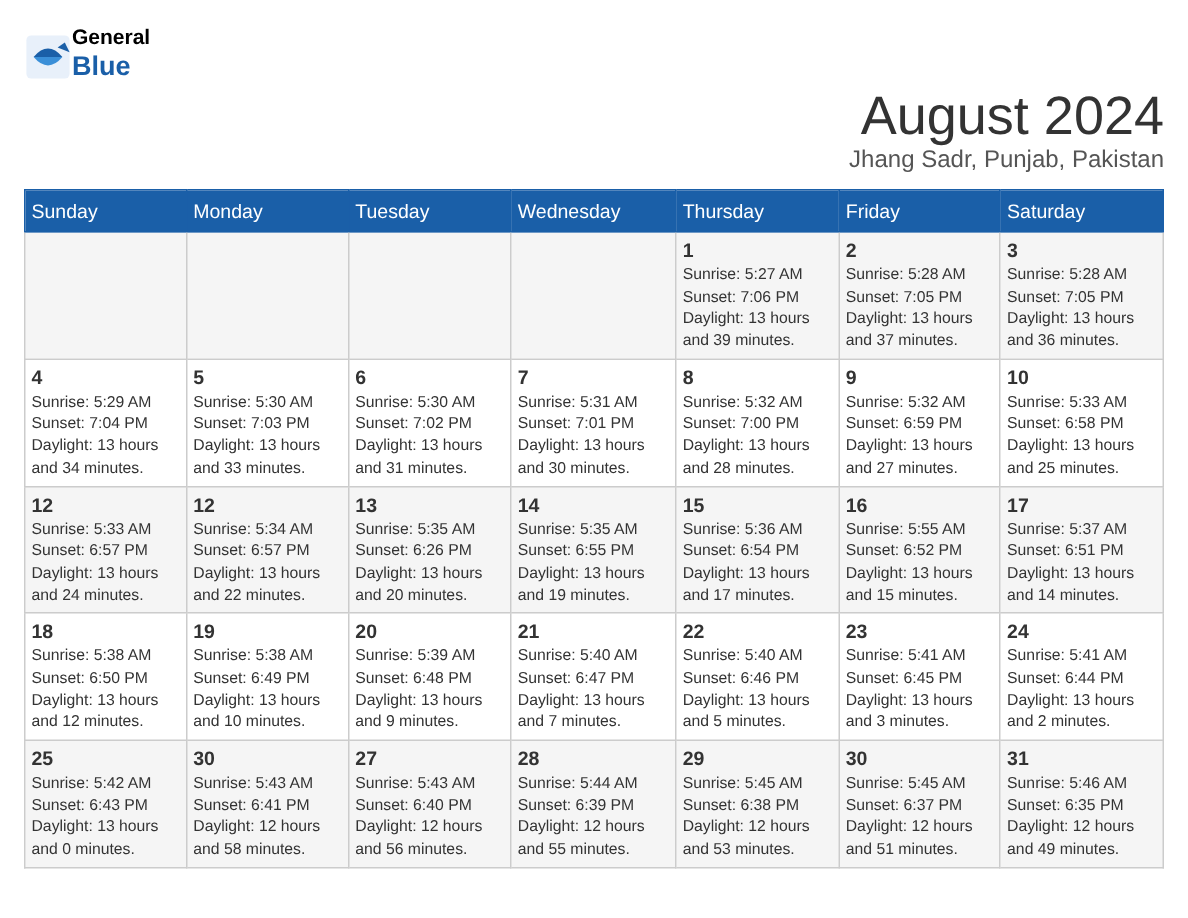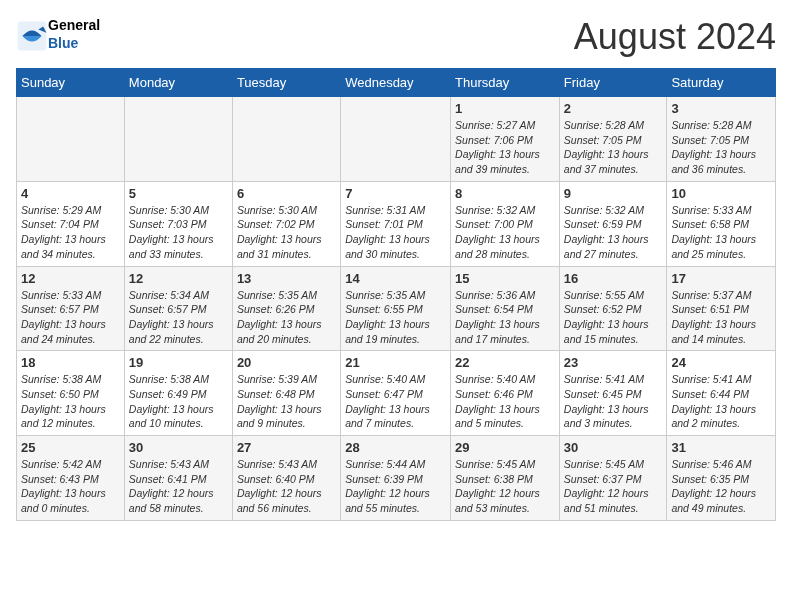--- a/index.html
+++ b/index.html
@@ -14,28 +14,28 @@
       display: flex;
       justify-content: space-between;
       align-items: flex-start;
       margin-bottom: 10px;
     }
     .logo {
       display: flex;
       align-items: center;
     }
     .logo-text-general { font-size: 14px; color: #000000; font-weight: bold; }
-    .logo-text-blue { font-size: 14px; color: #1a5fa8; font-weight: bold; text-align: right; }
+    .logo-text-blue { font-size: 18px; color: #1a5fa8; font-weight: bold; text-align: right; }
     .logo-icon {
       width: 28px; height: 28px; margin-right: 4px;
       position: relative;
     }
     .logo-icon svg { width: 32px; height: 32px; }
     .title-area { text-align: right; }
-    .month-title { font-size: 36px; color: #333; font-weight: normal; }
+    .month-title { font-size: 36px; color: #333; font-weight: normal; margin-top: 40px; }
     .location-title { font-size: 16px; color: #555; }
     table {
       width: 100%;
       border-collapse: collapse;
       font-size: 11px;
     }
     thead tr th {
       background-color: #1a5fa8;
       color: #fff;
       padding: 6px 4px;
@@ -58,21 +58,20 @@
     .day-num {
       font-size: 13px;
       font-weight: bold;
       color: #333;
       margin-bottom: 2px;
     }
     .day-info {
       font-size: 10.5px;
       color: #333;
       line-height: 1.4;
-      font-style: italic;
     }
   </style>
 </head>
 <body>
 
 <div class="header">
   <div class="logo">
     <div class="logo-icon">
       <svg viewBox="0 0 40 40" xmlns="http://www.w3.org/2000/svg">
         <rect x="2" y="2" width="36" height="36" rx="4" fill="#e8f0fa"></rect>
@@ -81,20 +80,21 @@
         <polygon points="28,12 38,16 34,8" fill="#1a5fa8"></polygon>
       </svg>
     </div>
     <div>
       <span class="logo-text-general">General</span><br>
       <span class="logo-text-blue">Blue</span>
     </div>
   </div>
   <div class="title-area">
     <div class="month-title">August 2024</div>
+    <div class="location-title">Jhang Sadr, Punjab, Pakistan</div>
   </div>
 </div>
 
 <table>
   <thead>
     <tr>
     <th>Sunday</th>
         <th>Monday</th>
         <th>Tuesday</th>
         <th>Wednesday</th>

